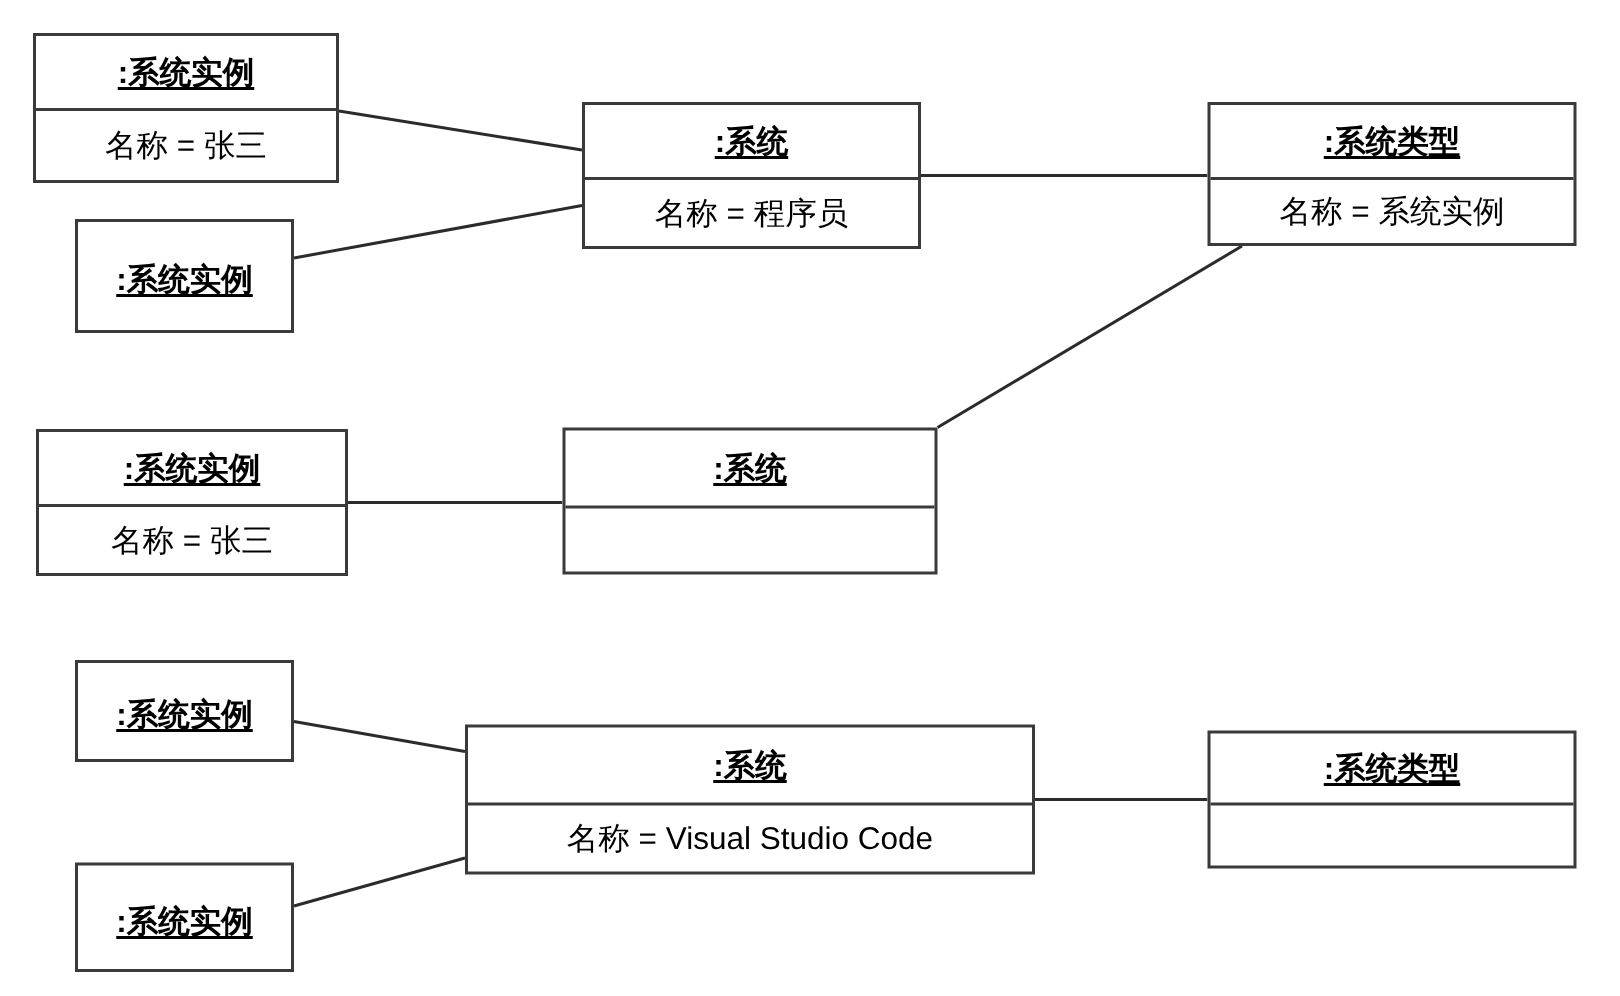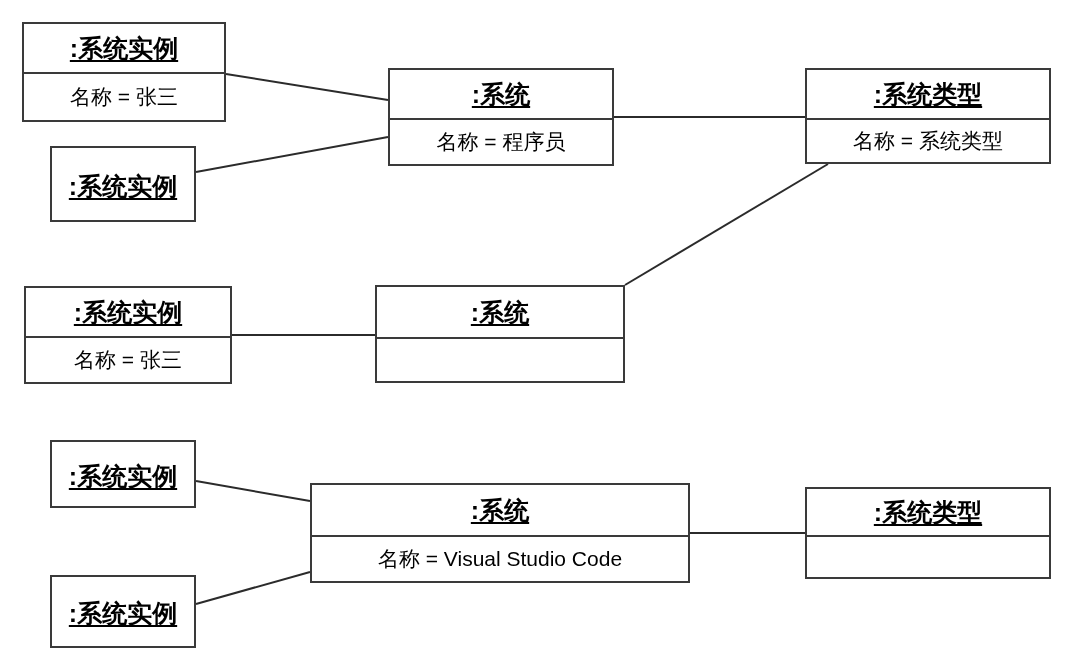--- a/index.html
+++ b/index.html
@@ -46,21 +46,21 @@
   }
   .node .attr-cell {
     flex: 1 1 auto;
     display: flex;
     align-items: center;
     justify-content: center;
     box-sizing: border-box;
   }
   .title-text {
     font-weight: bold;
-    font-size: 25px;
+    font-size: 21px;
     color: #000000;
     text-decoration: underline;
     text-underline-offset: 3px;
     white-space: nowrap;
     letter-spacing: 0px;
   }
   .attr-text {
     font-weight: normal;
     font-size: 21px;
     color: #000000;
@@ -102,21 +102,21 @@
         </div>
         <div class="attr-cell">
           <span class="attr-text">名称 = 程序员</span>
         </div>
       </div>
       <div class="node two-part" style="left: 805px; top: 68px; width: 246px; height: 96px; border-color: rgb(58, 58, 58);">
         <div class="title-cell" style="height: 50px; border-bottom-color: rgb(58, 58, 58);">
           <span class="title-text">:系统类型</span>
         </div>
         <div class="attr-cell">
-          <span class="attr-text">名称 = 系统类型</span>
+          <span class="attr-text">名称 = 系统实例</span>
         </div>
       </div>
       <div class="node two-part" style="left: 24px; top: 286px; width: 208px; height: 98px; border-color: rgb(58, 58, 58);">
         <div class="title-cell" style="height: 50px; border-bottom-color: rgb(58, 58, 58);">
           <span class="title-text">:系统实例</span>
         </div>
         <div class="attr-cell">
           <span class="attr-text">名称 = 张三</span>
         </div>
       </div>

